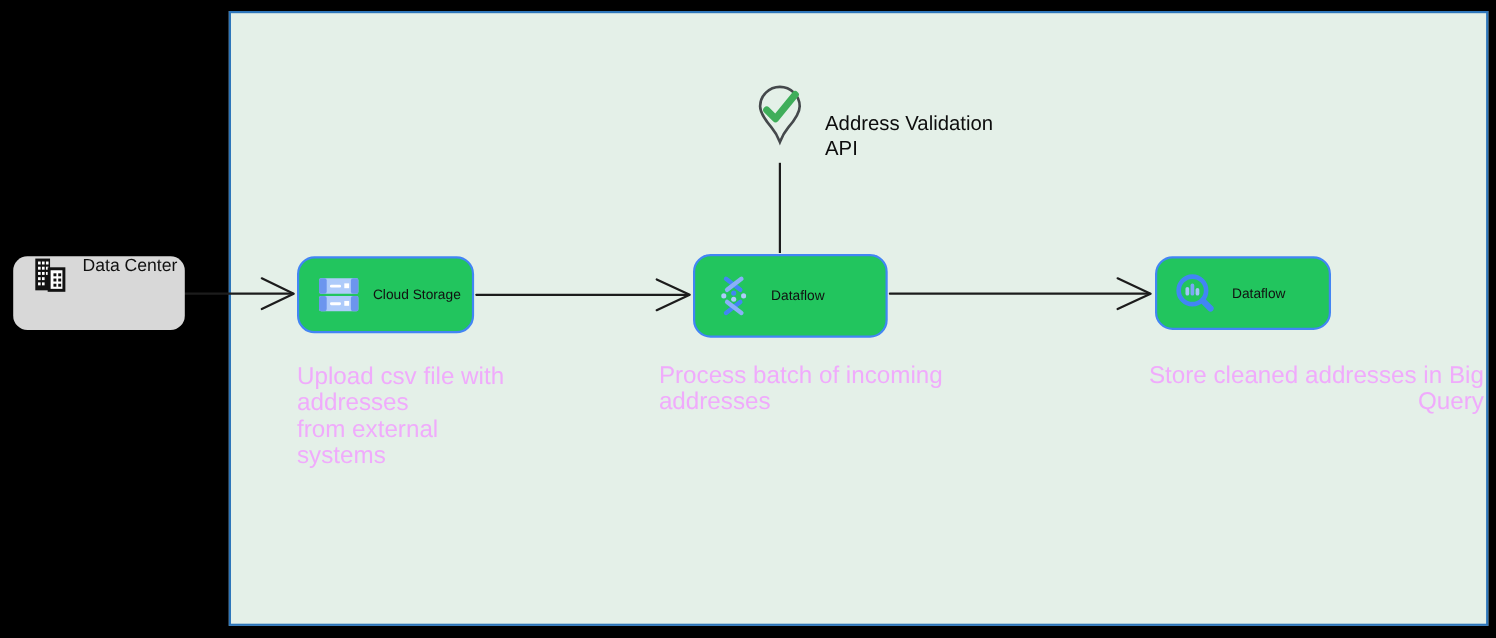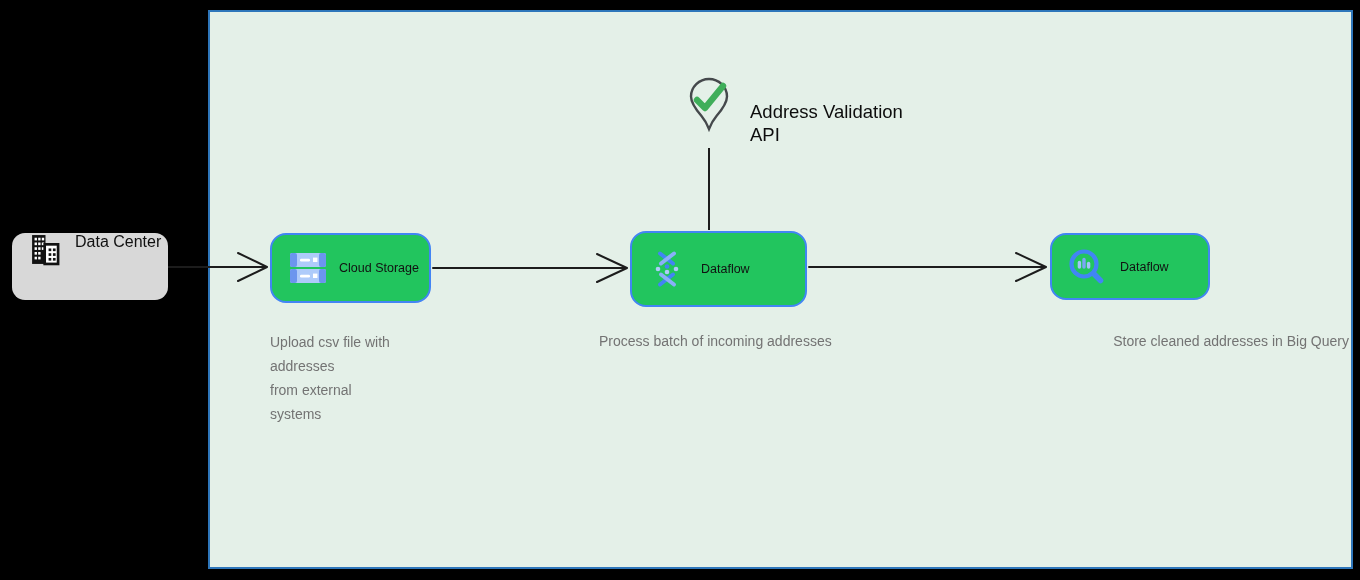--- a/index.html
+++ b/index.html
@@ -27,21 +27,21 @@
   }
   .node-cs{left:270px;top:233px;width:161px;height:70px;padding-left:18px;gap:13px;}
   .node-df{left:630px;top:231px;width:177px;height:76px;padding-left:15px;gap:14px;}
   .node-bq{left:1050px;top:233px;width:160px;height:67px;padding-left:15px;gap:13px;}
   .pin{position:absolute;left:688px;top:76px;width:42px;height:60px;}
   .annotation-text{
     position:absolute;left:750px;top:100px;width:190px;
     font-size:18.5px;line-height:23px;white-space:pre-line;color:#0d0d0d;
   }
   .caption{
-    position:absolute;font-size:14px;line-height:24px;color:#737373;
+    position:absolute;font-size:22px;line-height:24px;color:#f0abfc;
     white-space:pre-line;
   }
   .cap-upload{left:270px;top:330px;width:230px;}
   .cap-process{left:570px;top:329px;width:360px;margin-left:29px;}
   .cap-store{left:989px;top:329px;width:360px;text-align:right;}
 </style>
 </head>
 <body>
 
 <div class="board"></div>

